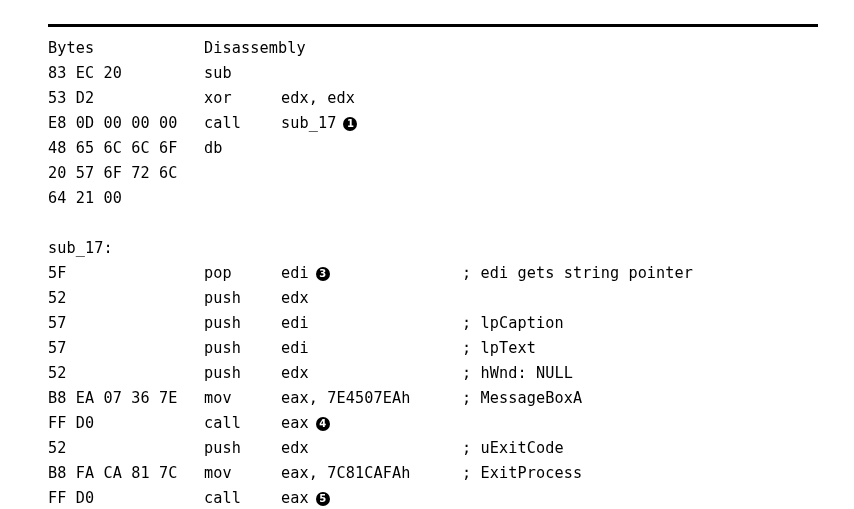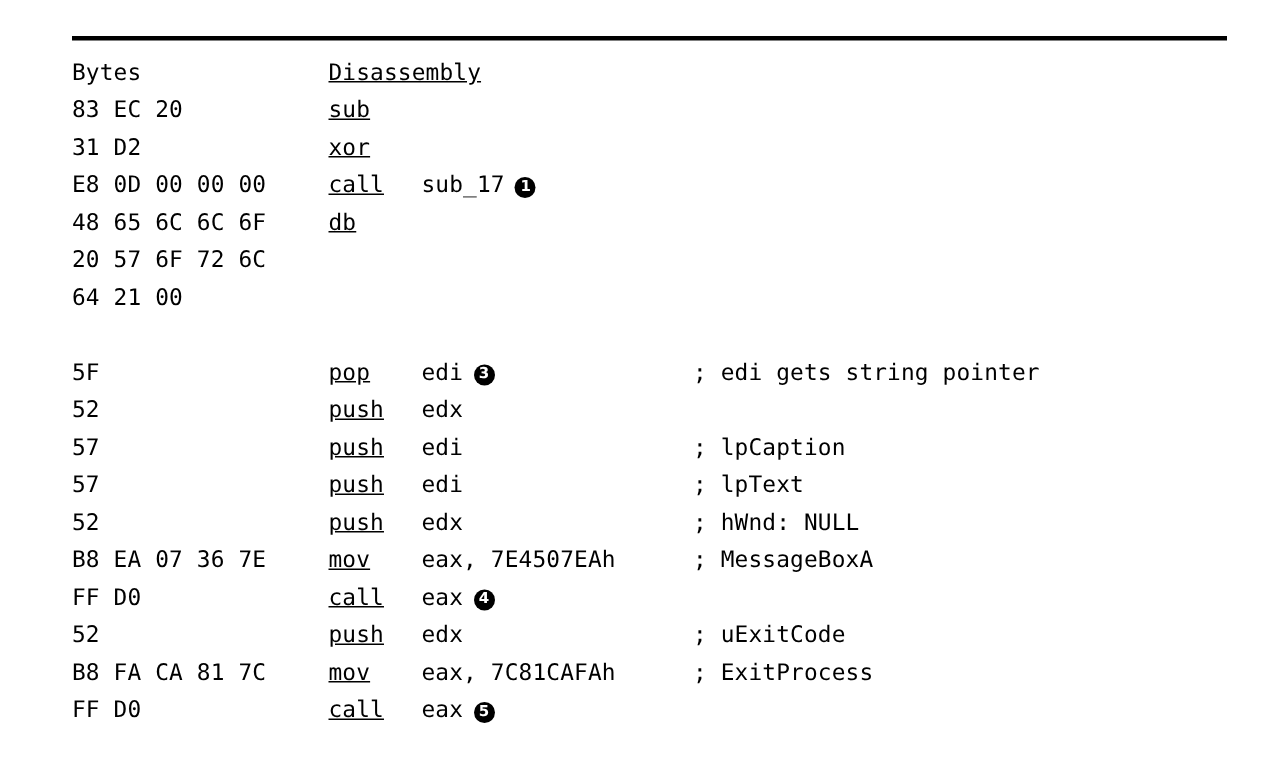--- a/index.html
+++ b/index.html
@@ -41,21 +41,21 @@
 
   .line {
     height: 25px;
     position: relative;
     white-space: nowrap;
   }
   .line.blank { height: 25px; }
 
   
   .col-bytes   { position: absolute; left: 0px;   top: 0; }
-  .col-mnem    { position: absolute; left: 171px; top: 0; text-decoration: underline; }
+  .col-mnem    { position: absolute; left: 156px; top: 0; }
   .col-op      { position: absolute; left: 233px; top: 0; }
   .col-comment { position: absolute; left: 414px; top: 0; }
 
   
   .col-label   { position: absolute; left: 0px;   top: 0; }
 
   
   .col-db-op   { position: absolute; left: 202px; top: 0; }
 
   .marker {
@@ -84,39 +84,43 @@
   <div class="code-body" id="code-body">
       <div class="line">
         <span class="col-bytes">Bytes</span>
         <span class="col-mnem">Disassembly</span>
       </div>
       <div class="line">
         <span class="col-bytes">83 EC 20</span>
         <span class="col-mnem">sub</span>
       </div>
       <div class="line">
-        <span class="col-bytes">31 D2</span>
+        <span class="col-bytes">53 D2</span>
         <span class="col-mnem">xor</span>
+        <span class="col-op">edx, edx</span>
       </div>
       <div class="line">
         <span class="col-bytes">E8 0D 00 00 00</span>
         <span class="col-mnem">call</span>
         <span class="col-op">sub_17<span class="marker">1</span></span>
       </div>
       <div class="line">
         <span class="col-bytes">48 65 6C 6C 6F</span>
         <span class="col-mnem">db</span>
       </div>
       <div class="line">
         <span class="col-bytes">20 57 6F 72 6C</span>
       </div>
       <div class="line">
         <span class="col-bytes">64 21 00</span>
       </div>
       <div class="line blank"></div>
+      <div class="line">
+        <span class="col-label">sub_17:</span>
+      </div>
       <div class="line">
         <span class="col-bytes">5F</span>
         <span class="col-mnem">pop</span>
         <span class="col-op">edi<span class="marker">3</span></span>
         <span class="col-comment">; edi gets string pointer</span>
       </div>
       <div class="line">
         <span class="col-bytes">52</span>
         <span class="col-mnem">push</span>
         <span class="col-op">edx</span>

